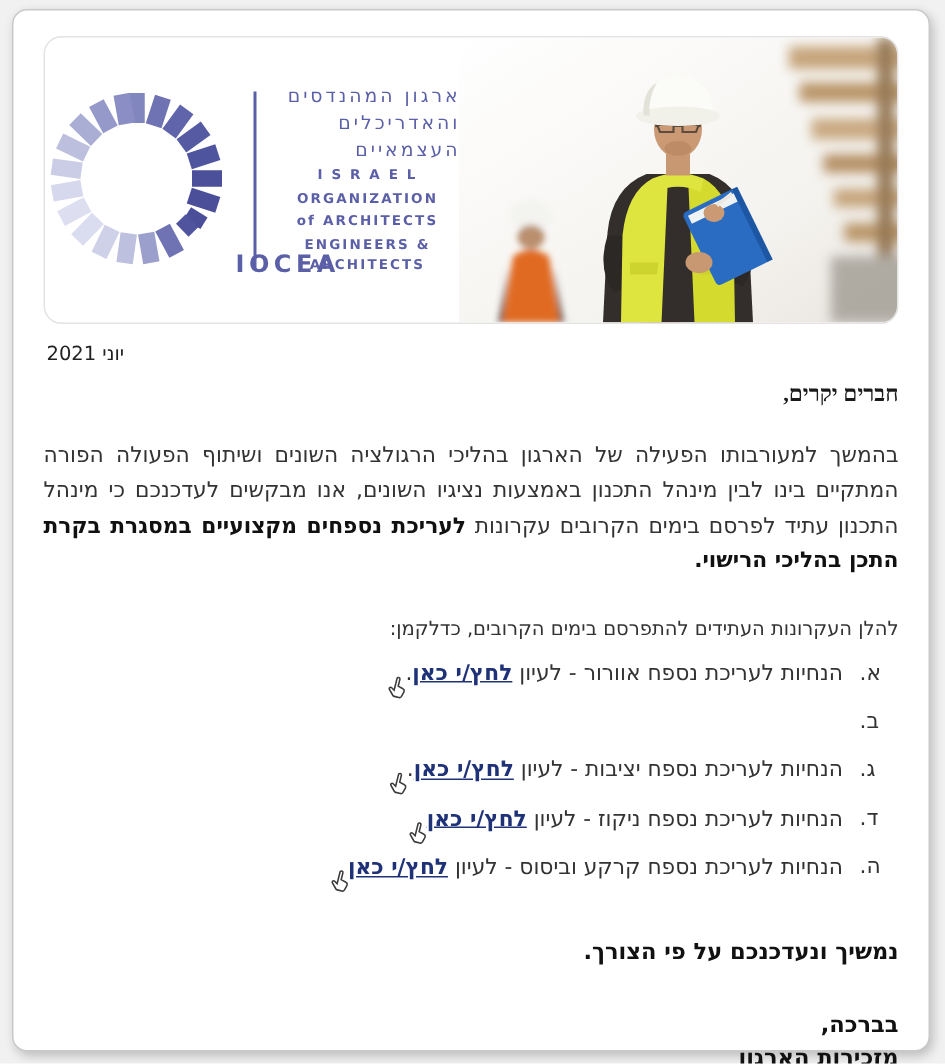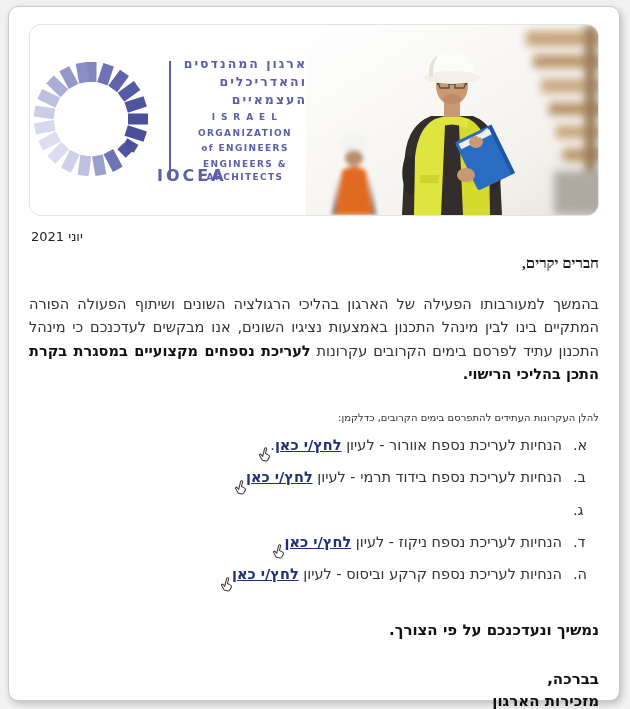--- a/index.html
+++ b/index.html
@@ -25,32 +25,32 @@
   .logo-area{width:276px;display:flex;align-items:center;justify-content:center;}
   .logo{display:flex;align-items:stretch;gap:12px;}
   .logo-circle-col{width:128px;display:flex;flex-direction:row;align-items:flex-end;}
   .iocea{
     color:var(--brand-blue,#5b5fa7);font-weight:bold;font-size:16px;
     letter-spacing:3px;margin-top:-16px;padding-right:2px;
   }
   .logo-divider{width:2px;background:var(--brand-blue,#5b5fa7);margin:6px 0;}
   .logo-text-col{display:flex;flex-direction:column;justify-content:center;width:124px;}
   .logo-heb{direction:rtl;color:var(--brand-blue,#5b5fa7);font-size:12.5px;
-    letter-spacing:2px;line-height:1.45;text-align:right;font-weight:bold;}
+    letter-spacing:2px;line-height:1.45;text-align:right;}
   .logo-eng{color:var(--brand-blue,#5b5fa7);font-size:9px;font-weight:bold;
     letter-spacing:1.4px;line-height:1.5;text-align:center;margin-top:2px;}
   .photo-area{flex:1;min-width:0;}
   .photo-area svg{display:block;width:100%;height:100%;}
   
   .date{direction:rtl;text-align:left;font-size:13px;color:#222;margin:13px 2px 4px 2px;}
   .rtl{direction:rtl;text-align:right;color:var(--text-dark,#333);}
   .greeting{font-weight:bold;font-size:15px;color:#1a1a1a;margin-top:11px;font-family:Liberation Serif, serif;}
   .para{font-size:14.5px;line-height:1.62;margin-top:21px;text-align:justify;}
   .para .bold{font-weight:bold;color:#111;}
-  .list-intro{font-size:10px;margin-top:25px;}
+  .list-intro{font-size:13px;margin-top:25px;}
   .link-list{margin:14px 8px 0 0;padding:0;list-style:none;}
   .link-list li{display:flex;gap:11px;font-size:14.5px;line-height:17px;margin-bottom:15px;}
   .li-letter{min-width:18px;text-align:left;}
   .doc-link{color:var(--link-navy,#1f3278);font-weight:bold;text-decoration:underline;cursor:pointer;}
   .hand-icon{display:inline-block;width:17px;height:17px;vertical-align:middle;
     transform:translate(4px,9px) rotate(14deg);}
   .hand-icon svg{display:block;width:100%;height:100%;}
   .closing{font-weight:bold;font-size:15px;color:#111;margin-top:37px;}
   .signoff{font-weight:bold;font-size:15px;color:#111;line-height:1.5;margin-top:29px;}
 </style>
@@ -96,21 +96,21 @@
         </div>
 
         <div class="logo-divider"></div>
 
         <div class="logo-text-col">
           <div class="logo-heb">ארגון המהנדסים</div>
           <div class="logo-heb">והאדריכלים</div>
           <div class="logo-heb">העצמאיים</div>
           <div class="logo-eng">I S R A E L</div>
           <div class="logo-eng">ORGANIZATION</div>
-          <div class="logo-eng">of ENGINEERS</div>
+          <div class="logo-eng">of ARCHITECTS</div>
           <div class="logo-eng">ENGINEERS &amp; ARCHITECTS</div>
         </div>
       </div>
     </div>
 
     <div class="photo-area">
       <svg viewBox="0 0 300 190" preserveAspectRatio="xMidYMid slice">
         <defs>
           <linearGradient id="bgph" x1="0" y1="0" x2="1" y2="1">
             <stop offset="0" stop-color="#ffffff"></stop>
@@ -198,26 +198,26 @@
 
     <ul class="link-list">
       <li>
         <span class="li-letter">א.</span>
         <span><span>הנחיות לעריכת נספח אוורור - לעיון </span><a class="doc-link">לחץ/י כאן</a><span>.</span><span class="hand-icon"><svg viewBox="0 0 24 24">
                 <path d="M10.2 2.6c.8 0 1.4.6 1.4 1.4v6.6l4.9 1.2c1 .2 1.7 1.1 1.7 2.2 0 .2 0 .5-.1.7l-1.2 4.4c-.3 1-1.2 1.7-2.2 1.7h-4.4c-.6 0-1.2-.3-1.6-.7l-4.4-4.6c-.5-.5-.5-1.4.1-1.9.4-.4 1.1-.4 1.6-.1l2.8 1.7V4c0-.8.6-1.4 1.4-1.4z" fill="#ffffff" stroke="#3c3c3c" stroke-width="1.5"></path>
               </svg></span></span>
       </li>
       <li>
         <span class="li-letter">ב.</span>
-        <span><span>הנחיות לעריכת נספח בידוד תרמי - לעיון </span><a class="doc-link">לחץ/י כאן</a><span></span><span class="hand-icon"><svg viewBox="0 0 24 24">
-                <path d="M10.2 2.6c.8 0 1.4.6 1.4 1.4v6.6l4.9 1.2c1 .2 1.7 1.1 1.7 2.2 0 .2 0 .5-.1.7l-1.2 4.4c-.3 1-1.2 1.7-2.2 1.7h-4.4c-.6 0-1.2-.3-1.6-.7l-4.4-4.6c-.5-.5-.5-1.4.1-1.9.4-.4 1.1-.4 1.6-.1l2.8 1.7V4c0-.8.6-1.4 1.4-1.4z" fill="#ffffff" stroke="#3c3c3c" stroke-width="1.5"></path>
-              </svg></span></span>
       </li>
       <li>
         <span class="li-letter">ג.</span>
+        <span><span>הנחיות לעריכת נספח יציבות - לעיון </span><a class="doc-link">לחץ/י כאן</a><span>.</span><span class="hand-icon"><svg viewBox="0 0 24 24">
+                <path d="M10.2 2.6c.8 0 1.4.6 1.4 1.4v6.6l4.9 1.2c1 .2 1.7 1.1 1.7 2.2 0 .2 0 .5-.1.7l-1.2 4.4c-.3 1-1.2 1.7-2.2 1.7h-4.4c-.6 0-1.2-.3-1.6-.7l-4.4-4.6c-.5-.5-.5-1.4.1-1.9.4-.4 1.1-.4 1.6-.1l2.8 1.7V4c0-.8.6-1.4 1.4-1.4z" fill="#ffffff" stroke="#3c3c3c" stroke-width="1.5"></path>
+              </svg></span></span>
       </li>
       <li>
         <span class="li-letter">ד.</span>
         <span><span>הנחיות לעריכת נספח ניקוז - לעיון </span><a class="doc-link">לחץ/י כאן</a><span></span><span class="hand-icon"><svg viewBox="0 0 24 24">
                 <path d="M10.2 2.6c.8 0 1.4.6 1.4 1.4v6.6l4.9 1.2c1 .2 1.7 1.1 1.7 2.2 0 .2 0 .5-.1.7l-1.2 4.4c-.3 1-1.2 1.7-2.2 1.7h-4.4c-.6 0-1.2-.3-1.6-.7l-4.4-4.6c-.5-.5-.5-1.4.1-1.9.4-.4 1.1-.4 1.6-.1l2.8 1.7V4c0-.8.6-1.4 1.4-1.4z" fill="#ffffff" stroke="#3c3c3c" stroke-width="1.5"></path>
               </svg></span></span>
       </li>
       <li>
         <span class="li-letter">ה.</span>
         <span><span>הנחיות לעריכת נספח קרקע וביסוס - לעיון </span><a class="doc-link">לחץ/י כאן</a><span></span><span class="hand-icon"><svg viewBox="0 0 24 24">

